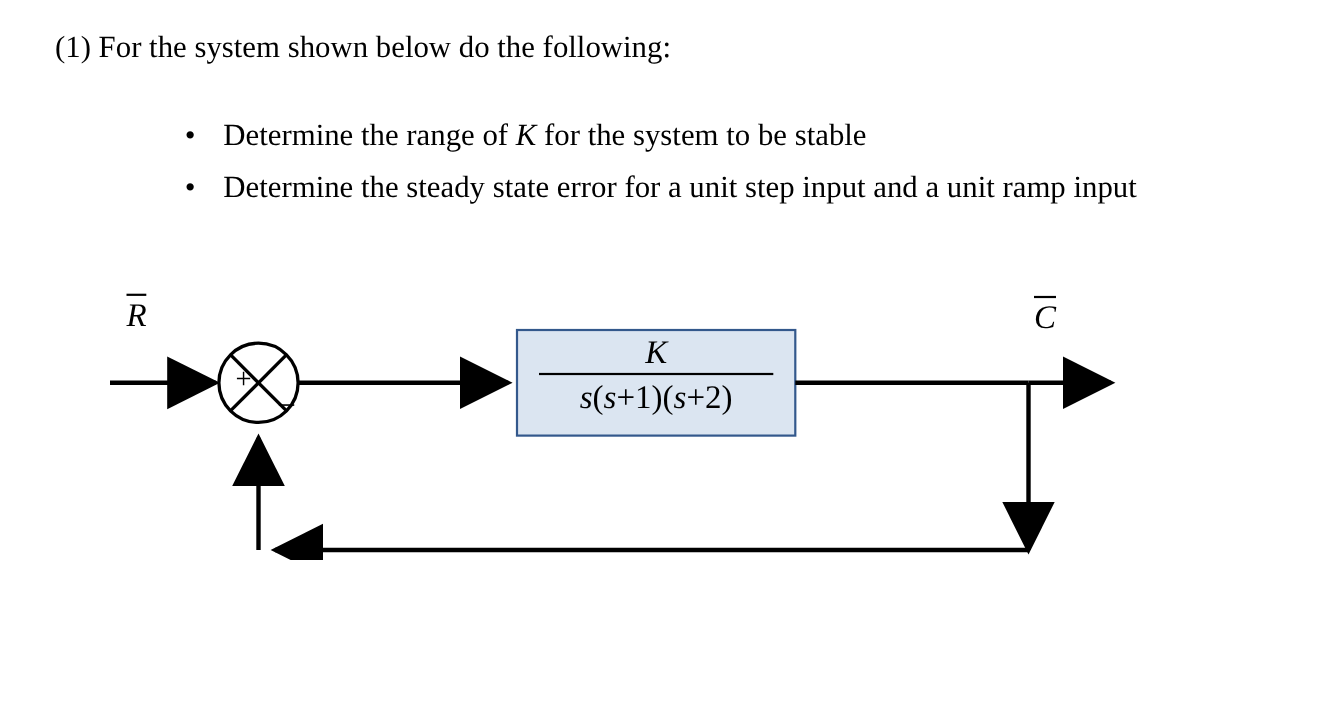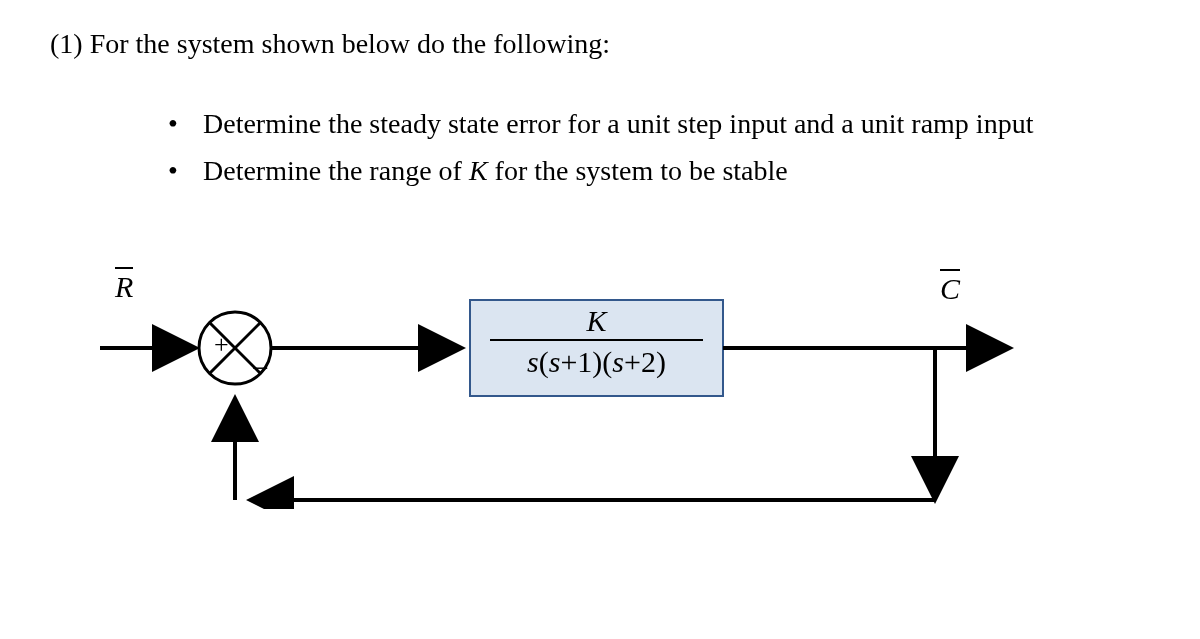--- a/index.html
+++ b/index.html
@@ -25,25 +25,25 @@
 
   <div class="prompt">
     <span>(1)</span>
     <span> </span>
     <span>For the system shown below do the following:</span>
   </div>
 
   <div class="tasks">
     <div class="task-row">
       <span class="bullet">•</span>
-      <span>Determine the steady state error for a unit step input and a unit ramp input</span>
+      <span>Determine the range of <span class="kvar">K</span> for the system to be stable</span>
     </div>
     <div class="task-row">
       <span class="bullet">•</span>
-      <span>Determine the range of <span class="kvar">K</span> for the system to be stable</span>
+      <span>Determine the steady state error for a unit step input and a unit ramp input</span>
     </div>
   </div>
 
   <svg class="diagram" viewBox="0 0 1200 639">
     <defs>
       <marker id="arrow" markerWidth="14" markerHeight="14" refX="11" refY="6" orient="auto">
         <path d="M0,0 L12,6 L0,12 Z" fill="#000"></path>
       </marker>
     </defs>
 

